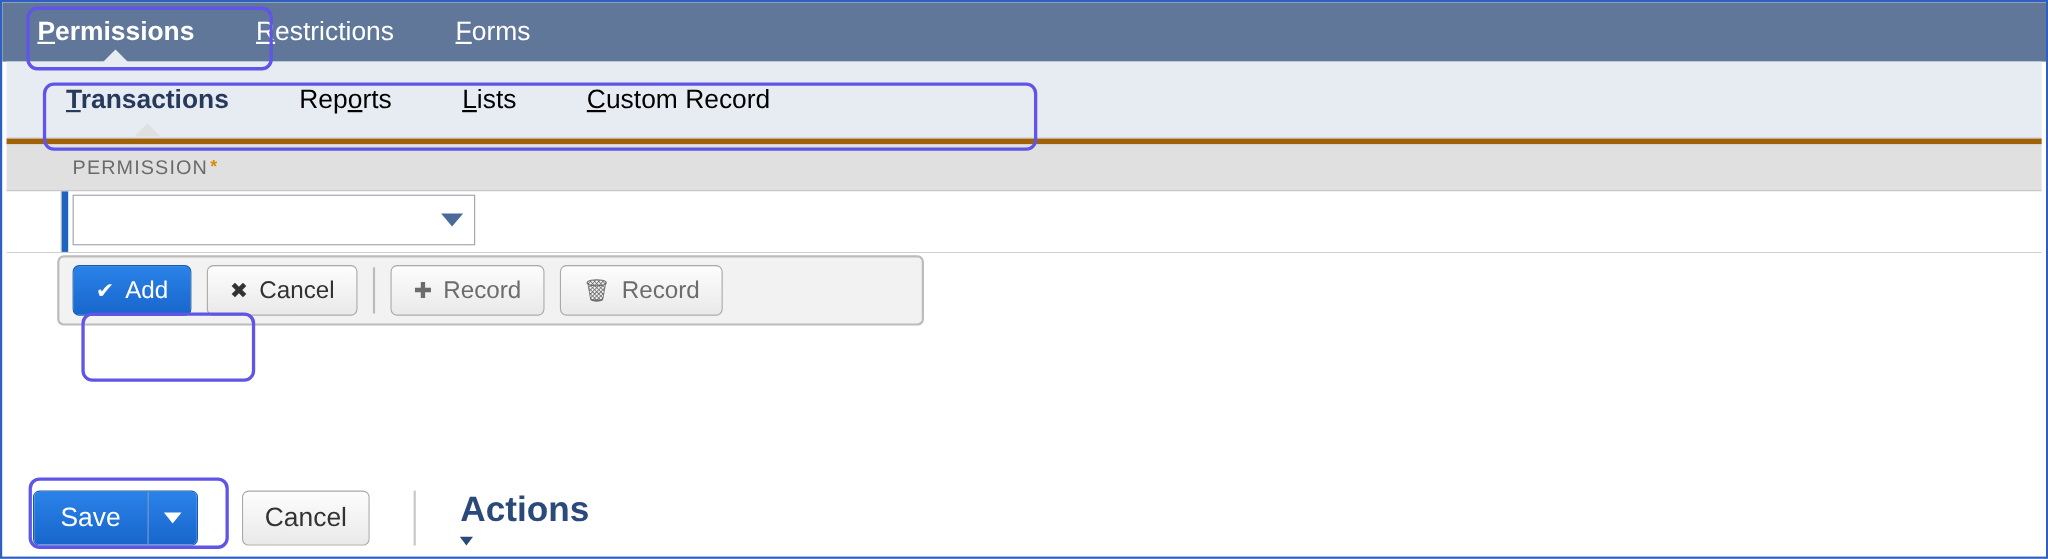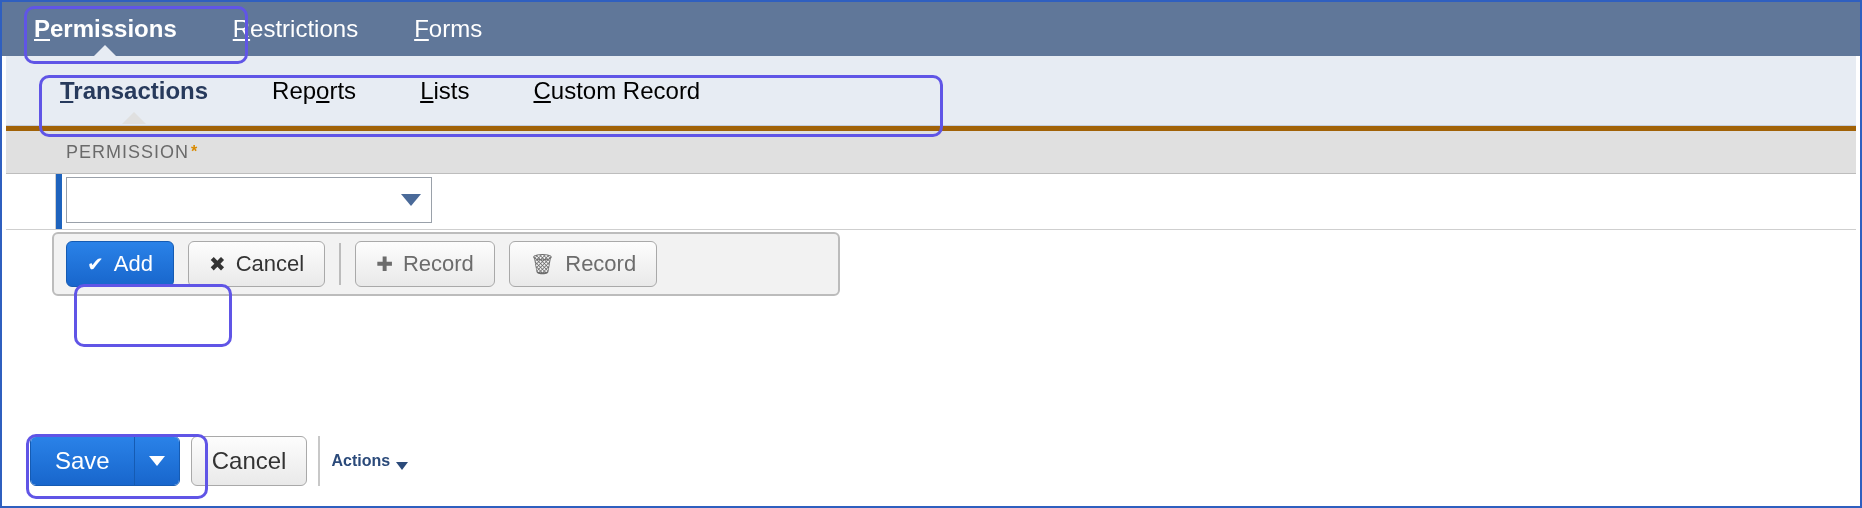--- a/index.html
+++ b/index.html
@@ -178,24 +178,24 @@
   }
   .btn.dark-text { color:#333; }
   .btn .ic { font-size: 20px; }
   .vsep {
     width: 2px; height: 42px; background:#bcbcbc;
   }
 
   
   .footer {
     position:absolute;
-    bottom: 20px; left: 28px; right: 16px;
+    bottom: 10px; left: 28px; right: 16px;
     display:flex;
     align-items:center;
-    gap: 11px;
+    gap: 40px;
   }
   .save-btn {
     display:flex;
     height: 50px;
     border-radius: 6px;
     overflow:hidden;
     border:1px solid #155bb3;
   }
   .save-main {
     background: linear-gradient(#2a82e8,#1866cc);
@@ -213,24 +213,25 @@
     cursor:pointer;
   }
   .save-caret .tri {
     width:0;height:0;
     border-left:8px solid transparent;
     border-right:8px solid transparent;
     border-top:10px solid #fff;
   }
   .actions-link {
     color:#2b4a7a;
-    font-size:16px;
+    font-size:32px;
     font-weight:600;
-    display:flex; align-items:flex-end; gap:6px;
+    display:flex; align-items:flex-start; gap:6px;
     cursor:pointer;
+    flex-direction:column;
   }
   .actions-link .tri-sm {
     width:0;height:0;
     border-left:6px solid transparent;
     border-right:6px solid transparent;
     border-top:8px solid #2b4a7a;
   }
   .vsep-tall { width:2px; height:50px; background:#c8c8c8; }
 </style>
 </head>

